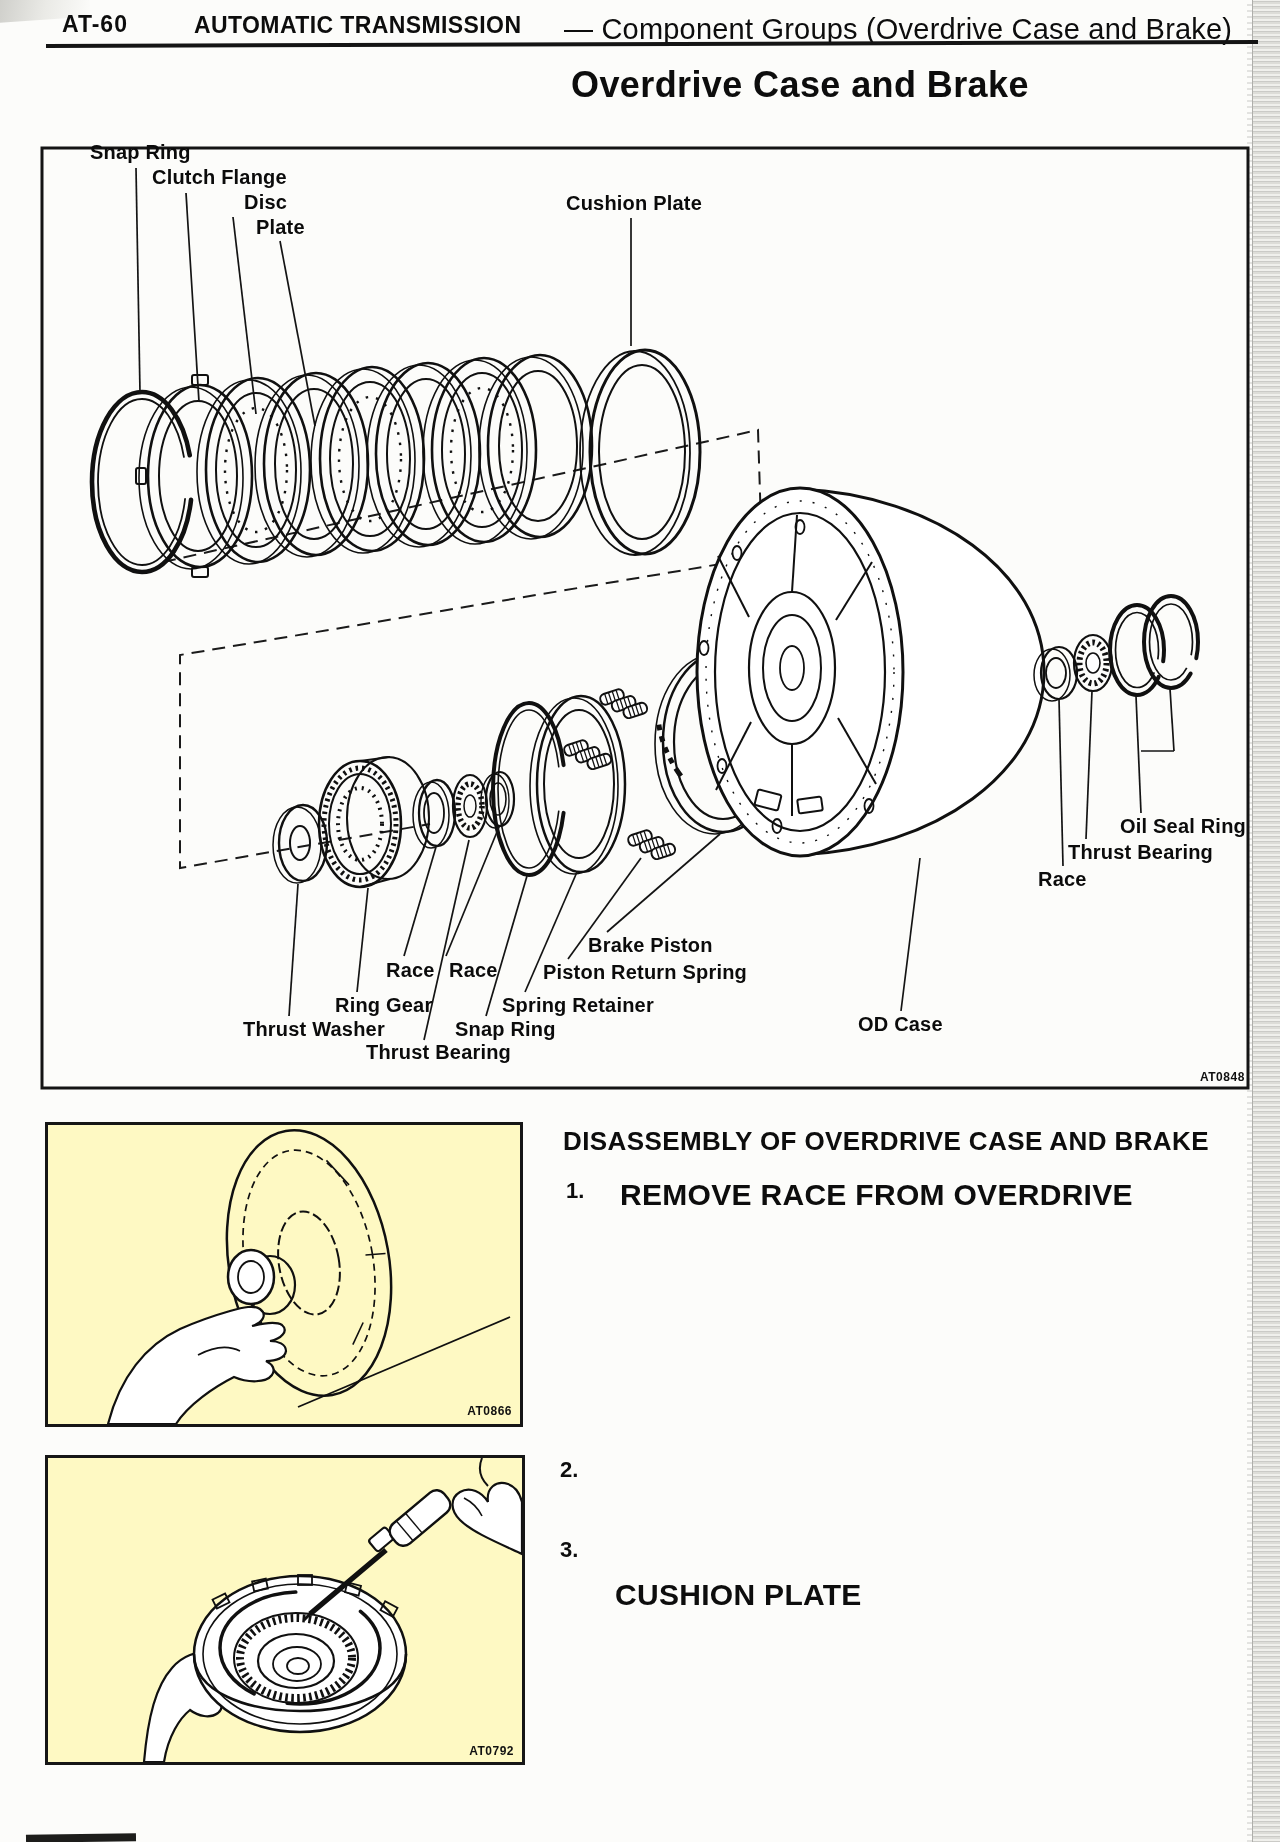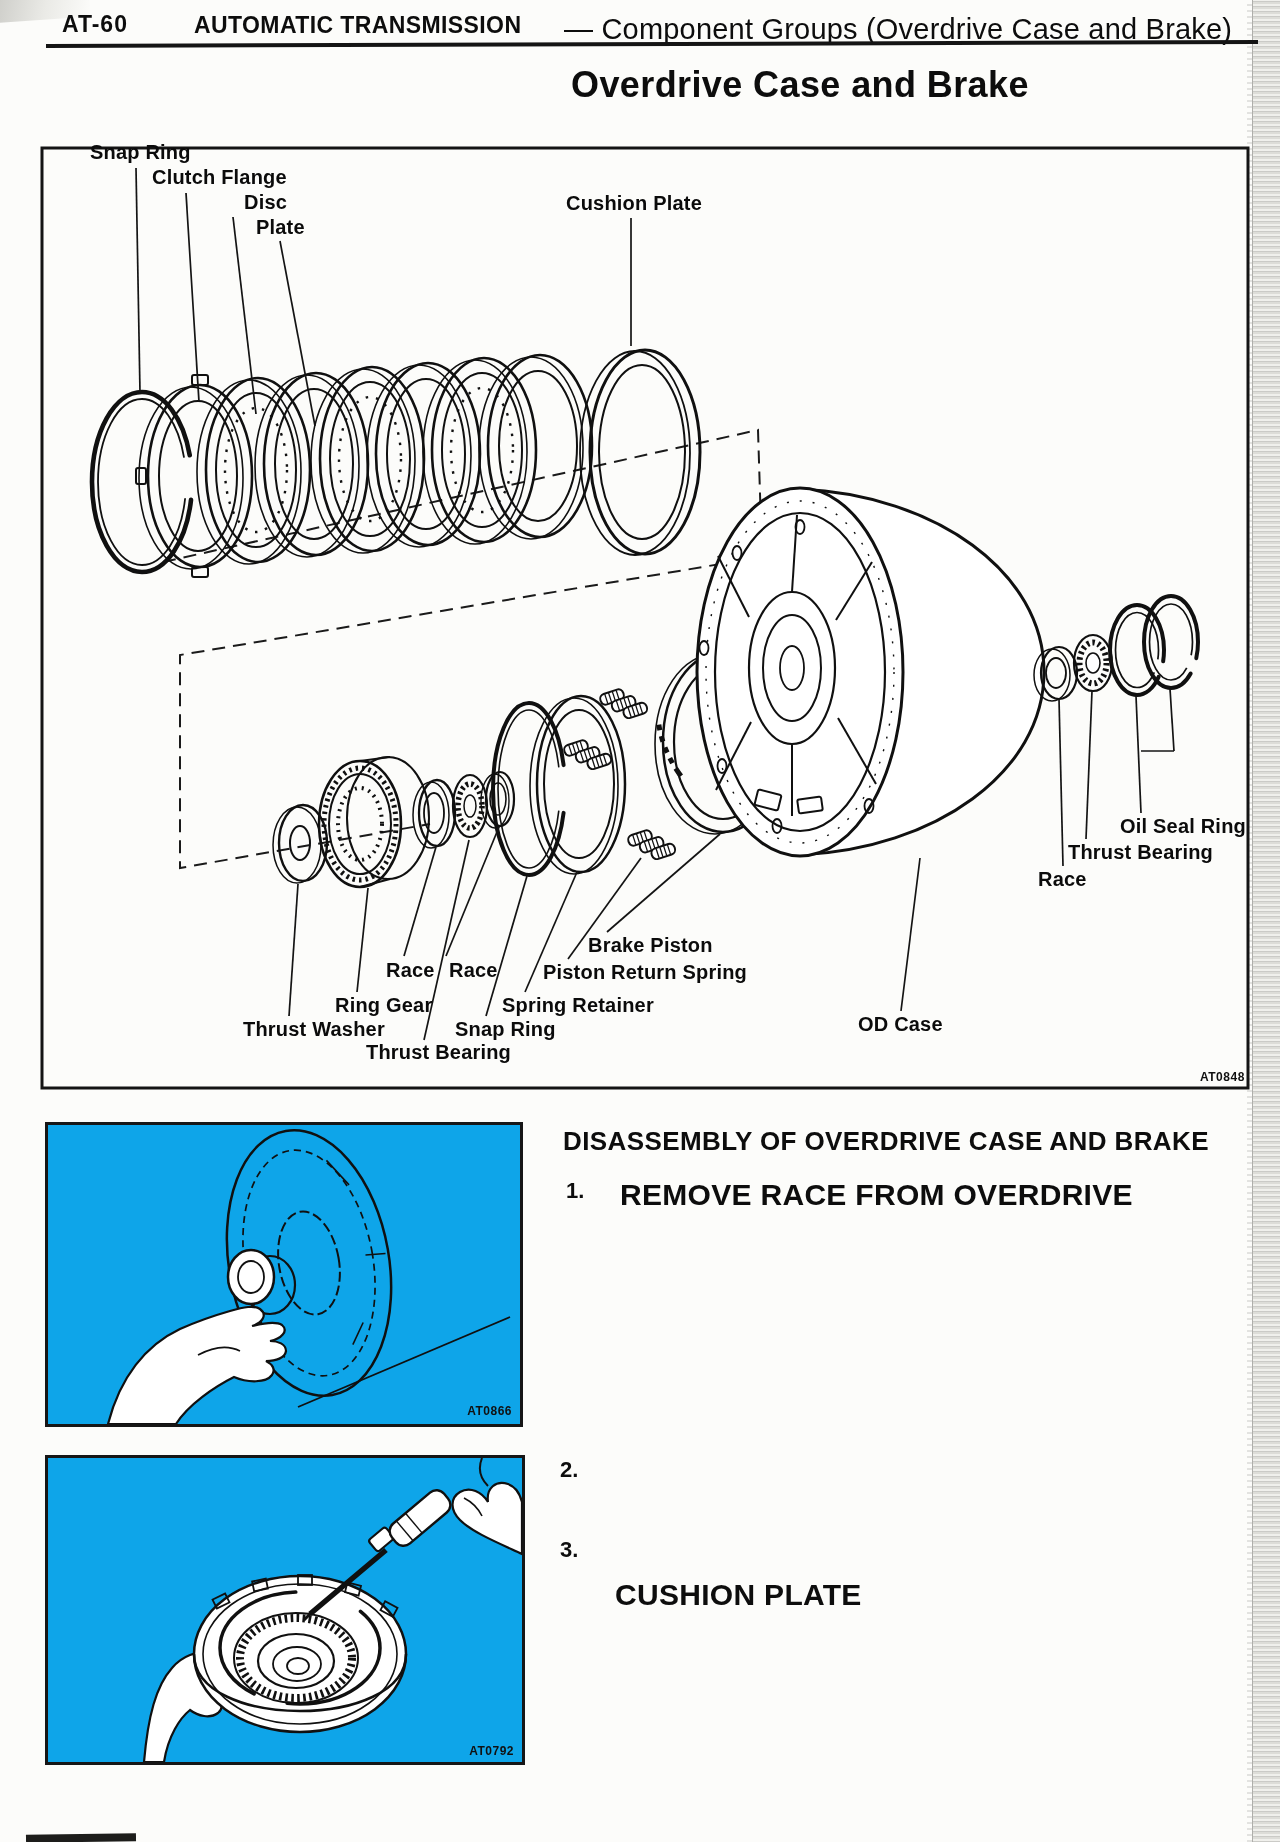--- a/index.html
+++ b/index.html
@@ -14,21 +14,21 @@
   
   .hdr-code{left:62px;top:11px;font-size:23px;font-weight:bold;letter-spacing:1px;}
   .hdr-bold{left:194px;top:12px;font-size:23px;font-weight:bold;letter-spacing:.4px;}
   .hdr-rest{left:564px;top:13px;font-size:29px;letter-spacing:.2px;}
   .hdr-rule{left:46px;top:42px;width:1212px;height:4px;background:#141414;transform:rotate(-0.18deg);}
   .page-title{left:571px;top:64px;font-size:36px;font-weight:bold;letter-spacing:.4px;white-space:nowrap;}
   
   .plabel{position:absolute;font-size:20px;font-weight:bold;letter-spacing:.2px;white-space:nowrap;color:#0b0b0b;}
   .figcode{position:absolute;font-size:12px;font-weight:bold;letter-spacing:.5px;color:#111;}
   
-  .figbox{position:absolute;border:3px solid #161616;background:#0ea5e9;}
+  .figbox{position:absolute;border:3px solid #161616;background:#fef9c3;}
   
   .inst-heading{left:563px;top:1126px;font-size:26px;font-weight:bold;letter-spacing:.4px;white-space:nowrap;}
   .step-num{position:absolute;font-size:22px;font-weight:bold;}
   .step-text{position:absolute;font-size:30px;font-weight:bold;letter-spacing:.3px;white-space:nowrap;}
   .ws2{word-spacing:3px;}
   .ws14{word-spacing:14px;}
   
   .scan-edge{left:1252px;top:0;width:28px;height:1842px;
     background:repeating-linear-gradient(0deg,#c7c7c3 0 1px,#efefeb 1px 3px,#dbdbd6 3px 5px);
     border-left:1px solid #a8a8a4;opacity:.92;}

